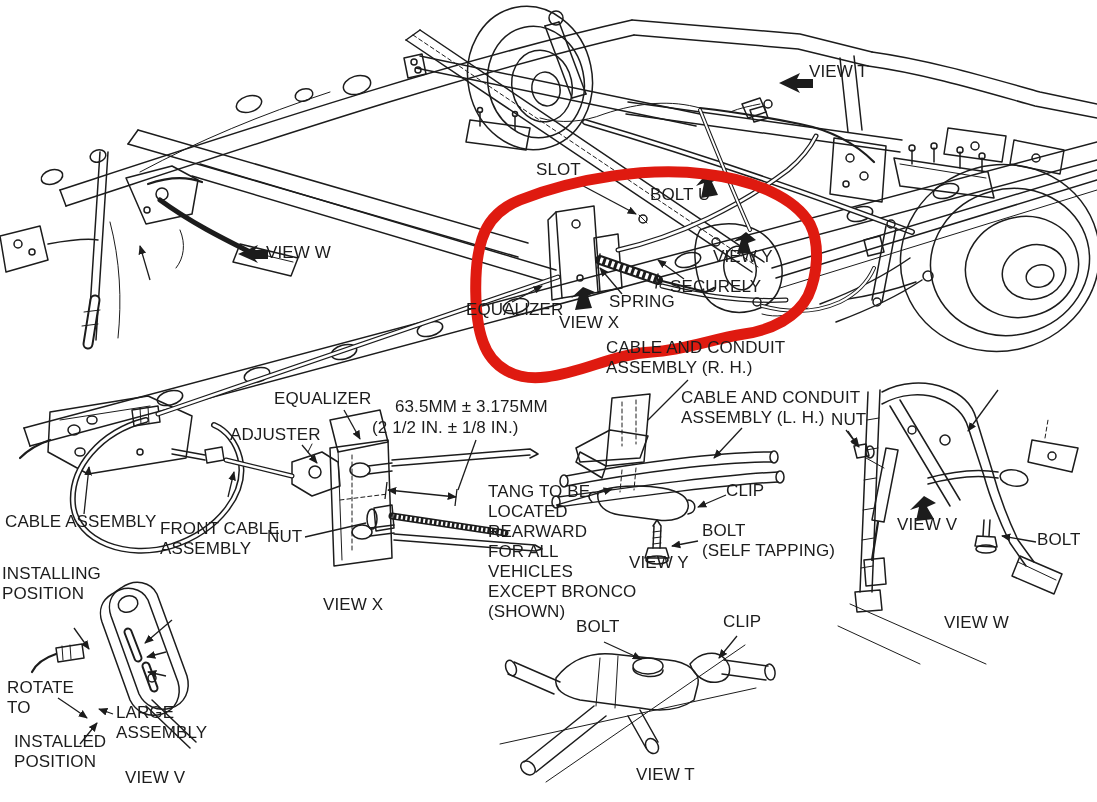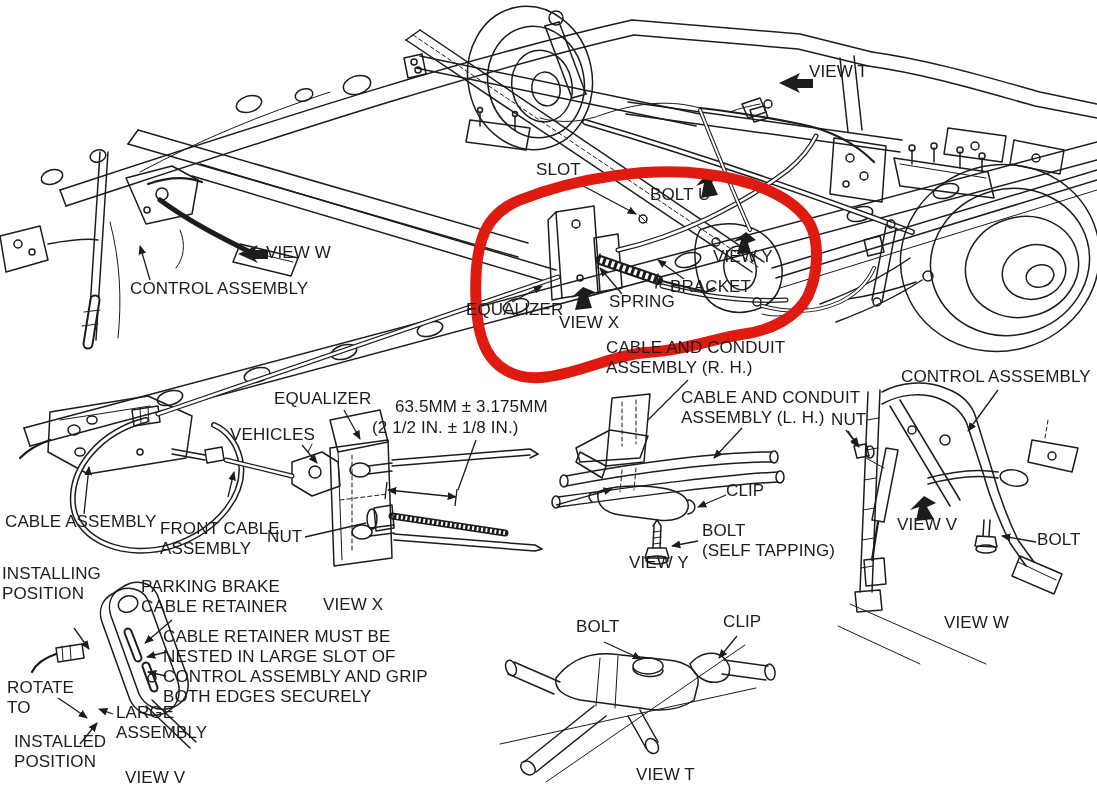--- a/index.html
+++ b/index.html
@@ -360,65 +360,64 @@
     <polygon class="fillink" points="916,521 919,507 910,510 924,496 936,503 927,507 934,519"></polygon>
   </g>
 
   <path class="redloop" d="M 520,200 C 575,178 648,167 705,174 C 755,180 795,198 810,224 C 820,244 818,274 808,296 C 797,317 772,330 744,334 C 712,339 685,350 652,352 C 612,354 586,372 546,377 C 516,381 492,368 483,342 C 474,318 473,266 482,239 C 488,220 500,208 520,200 Z"></path>
 </svg>
 
 <div class="label" style="left:809px;top:62px">VIEW T</div>
 <div class="label" style="left:536px;top:160px">SLOT</div>
 <div class="label" style="left:650px;top:185px">BOLT U</div>
 <div class="label" style="left:713px;top:247px">VIEW Y</div>
-<div class="label" style="left:670px;top:277px">BRACKET</div>
+<div class="label" style="left:670px;top:277px">SECURELY</div>
 <div class="label" style="left:609px;top:292px">SPRING</div>
 <div class="label" style="left:466px;top:300px">EQUALIZER</div>
 <div class="label" style="left:559px;top:313px">VIEW X</div>
 <div class="label" style="left:266px;top:243px">VIEW W</div>
-<div class="label" style="left:130px;top:279px">CONTROL ASSEMBLY</div>
 <div class="label" style="left:5px;top:512px">CABLE ASSEMBLY</div>
 <div class="label" style="left:606px;top:338px">CABLE AND CONDUIT
 ASSEMBLY (R. H.)</div>
 
 <div class="label" style="left:274px;top:389px">EQUALIZER</div>
 <div class="label" style="left:395px;top:397px">63.5MM ± 3.175MM</div>
 <div class="label" style="left:372px;top:418px">(2 1/2 IN. ± 1/8 IN.)</div>
-<div class="label" style="left:230px;top:425px">VEHICLES</div>
+<div class="label" style="left:230px;top:425px">ADJUSTER</div>
 <div class="label" style="left:160px;top:519px">FRONT CABLE
 ASSEMBLY</div>
 <div class="label" style="left:267px;top:527px">NUT</div>
 <div class="label" style="left:323px;top:595px">VIEW X</div>
 
 <div class="label" style="left:681px;top:388px">CABLE AND CONDUIT
 ASSEMBLY (L. H.)</div>
+<div class="label" style="left:488px;top:482px">TANG TO BE
+LOCATED
+REARWARD
+FOR ALL
+VEHICLES
+EXCEPT BRONCO
+(SHOWN)</div>
 <div class="label" style="left:726px;top:481px">CLIP</div>
 <div class="label" style="left:702px;top:521px">BOLT
 (SELF TAPPING)</div>
 <div class="label" style="left:629px;top:553px">VIEW Y</div>
 
 <div class="label" style="left:2px;top:564px">INSTALLING
 POSITION</div>
-<div class="label" style="left:141px;top:577px">PARKING BRAKE
-CABLE RETAINER</div>
-<div class="label" style="left:163px;top:627px">CABLE RETAINER MUST BE
-NESTED IN LARGE SLOT OF
-CONTROL ASSEMBLY AND GRIP
-BOTH EDGES SECURELY</div>
 <div class="label" style="left:7px;top:678px">ROTATE
 TO</div>
 <div class="label" style="left:116px;top:703px">LARGE
 ASSEMBLY</div>
 <div class="label" style="left:14px;top:732px">INSTALLED
 POSITION</div>
 <div class="label" style="left:125px;top:768px">VIEW V</div>
 
 <div class="label" style="left:576px;top:617px">BOLT</div>
 <div class="label" style="left:723px;top:612px">CLIP</div>
 <div class="label" style="left:636px;top:765px">VIEW T</div>
 
-<div class="label" style="left:901px;top:367px">CONTROL ASSSEMBLY</div>
 <div class="label" style="left:831px;top:410px">NUT</div>
 <div class="label" style="left:897px;top:515px">VIEW V</div>
 <div class="label" style="left:1037px;top:530px">BOLT</div>
 <div class="label" style="left:944px;top:613px">VIEW W</div>
 
 </div>
 
 </body></html>

